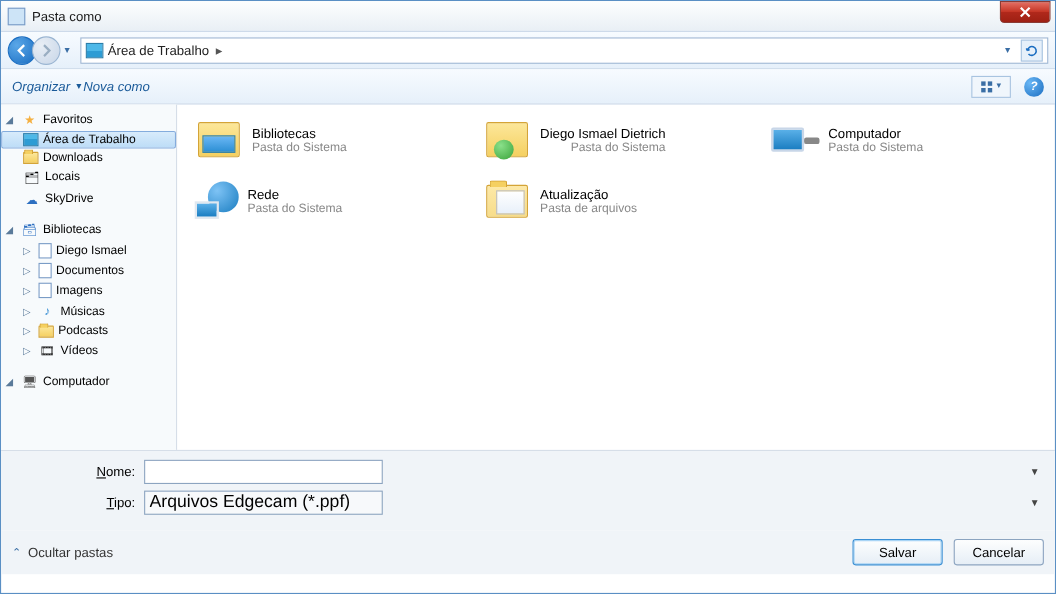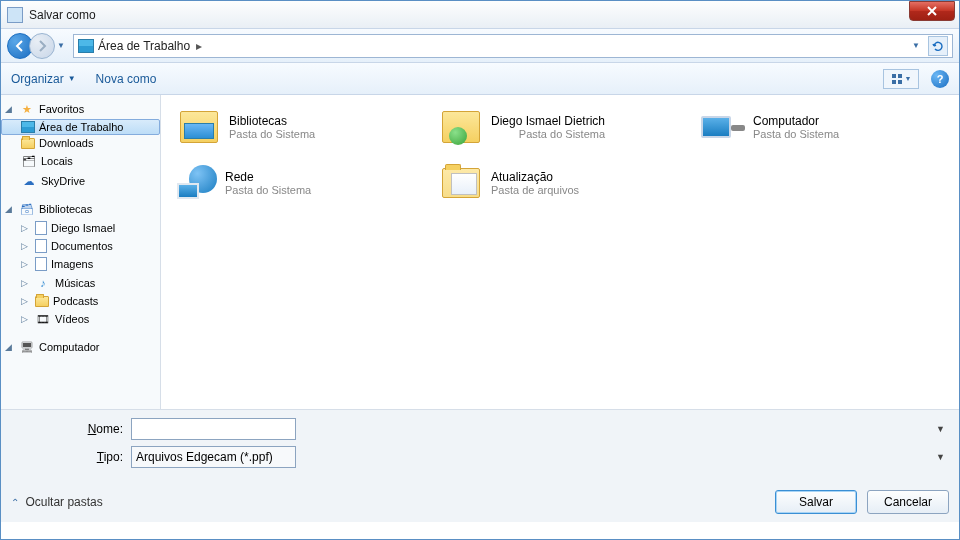--- a/index.html
+++ b/index.html
@@ -21,21 +21,21 @@
 .addr-icon { width: 16px; height: 14px; background: linear-gradient(to bottom, #4db8e8 50%, #2d9cd4 50%); border: 1px solid #2a7eaa; }
 .addr-text { color: #222; }
 .addr-chev { color: #555; margin-left: 2px; }
 .addr-right { margin-left: auto; display: flex; gap: 2px; align-items: center; }
 .addr-btn { width: 20px; height: 20px; display: flex; align-items: center; justify-content: center; color: #3a6ea5; }
 .refresh-btn { background: #e6f0fa; border: 1px solid #a8c4e0; }
 .searchbox { width: 200px; height: 24px; border: 1px solid #9db6d4; background: #fff; display: flex; align-items: center; padding: 0 6px; }
 .searchbox input { border: none; outline: none; flex: 1; font-style: italic; color: #777; font-size: 12px; }
 .search-icon { color: #3a6ea5; }
 
-.toolbar { height: 32px; background: linear-gradient(to bottom, #f7fbff, #e6f0fa); display: flex; align-items: center; padding: 0 10px; gap: 20px; border-bottom: 1px solid #c8d6e8; }
+.toolbar { height: 32px; background: linear-gradient(to bottom, #f7fbff, #e6f0fa); display: flex; align-items: center; padding: 0 10px; border-bottom: 1px solid #c8d6e8; font-style: italic; }
 .toolbar-btn { color: #1a5a99; cursor: pointer; display: flex; align-items: center; gap: 4px; }
 .toolbar-right { margin-left: auto; display: flex; gap: 12px; align-items: center; }
 .view-btn { width: 36px; height: 20px; border: 1px solid #a8c4e0; background: #f0f6fc; display: flex; align-items: center; justify-content: center; gap: 2px; }
 .help-btn { width: 18px; height: 18px; border-radius: 50%; background: radial-gradient(circle at 30% 30%, #6ab7f5, #1a6dc1); color: #fff; font-weight: bold; display: flex; align-items: center; justify-content: center; font-size: 11px; }
 
 .main { display: flex; height: 314px; }
 .sidebar { width: 160px; border-right: 1px solid #d6dee8; overflow-y: scroll; padding: 4px 0; background: #f7fafc; }
 .sidebar::-webkit-scrollbar { width: 16px; }
 .sidebar::-webkit-scrollbar-track { background: #eaf0f6; }
 .sidebar::-webkit-scrollbar-thumb { background: #c0d0e0; border: 1px solid #a8bcd0; }
@@ -75,37 +75,37 @@
 .icon-net-big .monitor { width: 22px; height: 16px; background: linear-gradient(to bottom, #5ab0e8, #1a7dc1); border: 2px solid #e0e8f0; position: absolute; bottom: 2px; left: 0; }
 .icon-folder-big { width: 38px; height: 30px; background: linear-gradient(to bottom, #fce79a, #f5d061); border: 1px solid #d4a437; border-radius: 2px; position: relative; }
 .icon-folder-big::before { content: ""; position: absolute; top: -5px; left: 2px; width: 14px; height: 5px; background: #f5d061; border: 1px solid #d4a437; border-bottom: none; border-radius: 2px 2px 0 0; }
 .icon-folder-open { background: linear-gradient(to bottom, #fde9a8, #f7dd8a); }
 .icon-folder-open::after { content: ""; position: absolute; inset: 4px 2px 2px 8px; background: linear-gradient(to bottom, #fff, #e8f0fa); border: 1px solid #c0c0c0; }
 
 .bottombar { border-top: 1px solid #d6dee8; background: #f0f4f8; padding: 8px 10px; }
 .form-row { display: flex; align-items: center; margin-bottom: 6px; }
 .form-label { width: 120px; text-align: right; padding-right: 8px; font-size: 12px; }
 .form-label .ul { text-decoration: underline; }
-.text-input { flex: 1; height: 22px; border: 1px solid #8ca4c0; background: #fff; padding: 0 4px; font-size: 12px; }
+.text-input { flex: 1; height: 22px; border: 1px solid #8ca4c0; background: #fff; padding: 0 4px; font-size: 16px; }
 .combo { position: relative; }
 .combo-arrow { position: absolute; right: 4px; top: 50%; transform: translateY(-50%); color: #444; font-size: 9px; }
 
 .actionbar { display: flex; align-items: center; padding: 8px 10px; background: #f0f4f8; }
 .hide-folders { display: flex; align-items: center; gap: 6px; cursor: pointer; color: #333; }
 .hide-caret { color: #3a6ea5; font-size: 10px; }
 .action-right { margin-left: auto; display: flex; gap: 10px; }
 .btn { min-width: 82px; height: 24px; border: 1px solid #8ca4c0; background: linear-gradient(to bottom, #fdfefe, #e6eef6); border-radius: 3px; cursor: pointer; font-size: 12px; padding: 3px 14px; }
 .btn.default { border: 1px solid #3a8fd4; box-shadow: 0 0 0 1px #a8d4f5 inset; }
 </style>
 </head>
 <body>
 
 <div class="titlebar">
   <span class="titlebar-icon"></span>
-  <span class="titlebar-text">Salvar como</span>
+  <span class="titlebar-text">Pasta como</span>
   <div class="close-btn">
     <svg viewBox="0 0 12 12">
         <path d="M2 2 L10 10 M10 2 L2 10" stroke="#fff" stroke-width="2"></path>
       </svg>
   </div>
 </div>
 
 <div class="navbar">
   <div class="nav-arrows">
     <div class="nav-back">

